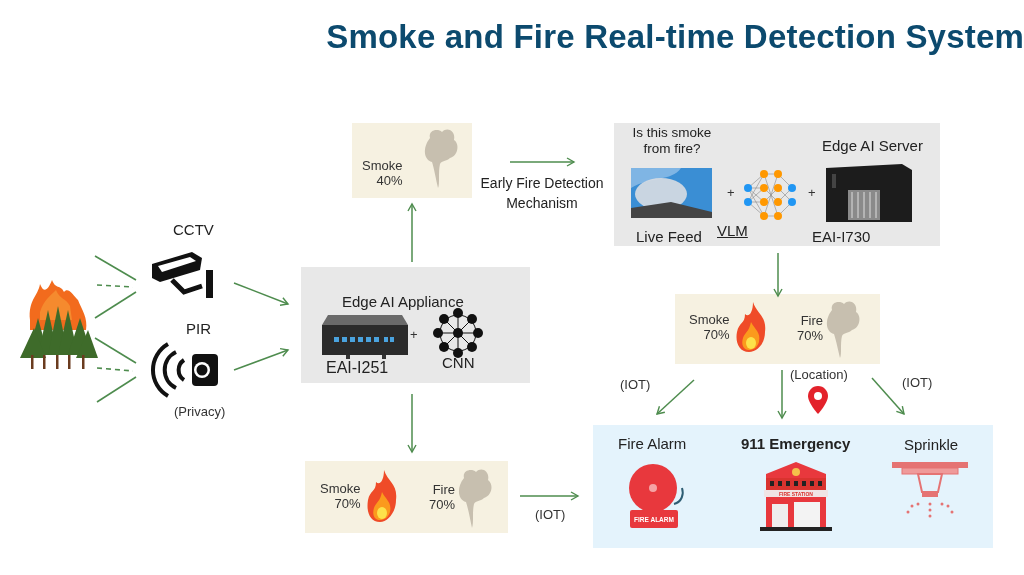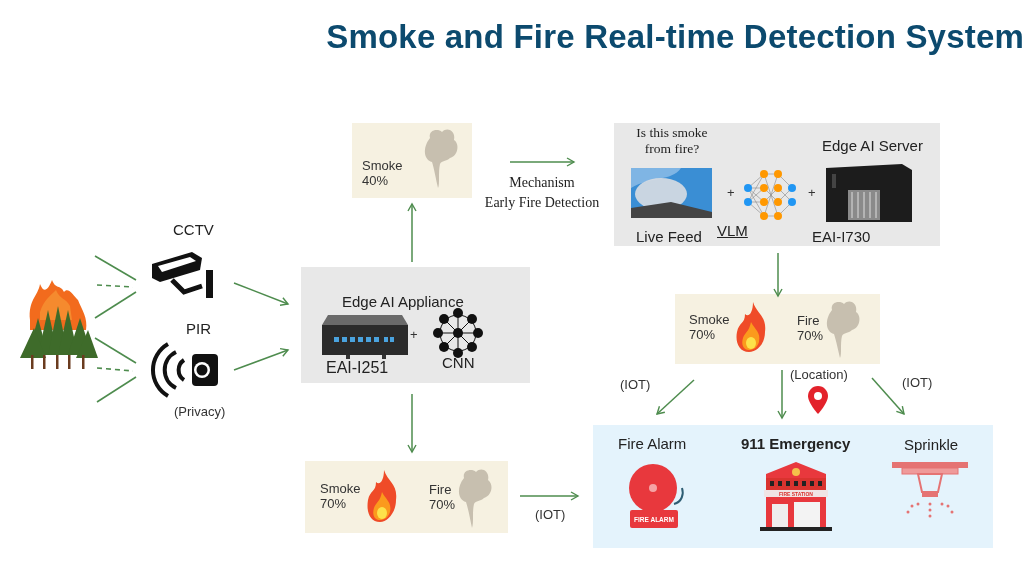--- a/index.html
+++ b/index.html
@@ -5,24 +5,24 @@
     html, body { margin: 0; padding: 0; background: #ffffff; }
     body { width: 1024px; height: 575px; position: relative; overflow: hidden;
            font-family: "Liberation Sans", "DejaVu Sans", sans-serif; color: #222; }
     .abs { position: absolute; }
     .title { left: 0; width: 1024px; top: 18px; text-align: right; font-weight: bold;
              font-size: 33px; color: #0c4a6e; letter-spacing: 0.2px; }
     .box { position: absolute; }
     .beige { background: #f6f1e1; }
     .gray { background: #e8e8e8; }
     .blue { background: #e4f3fc; }
-    .lbl { position: absolute; font-size: 13px; color: #333; line-height: 15px; }
+    .lbl { position: absolute; font-size: 13px; color: #333; line-height: 15px; text-align: right; }
     .lbl-md { position: absolute; font-size: 15px; color: #222; }
     .lbl-lg { position: absolute; font-size: 16px; color: #222; }
-    .center { text-align: center; font-family: Liberation Serif, serif; }
+    .center { text-align: center; }
     svg.overlay { position: absolute; left: 0; top: 0; }
   </style>
 </head>
 <body>
 
 <div class="abs title">Smoke and Fire Real-time Detection System</div>
 
 <div class="box beige" style="left:352px;top:123px;width:120px;height:75px;"></div>
 <div class="box gray" style="left:614px;top:123px;width:326px;height:123px;"></div>
 <div class="box gray" style="left:301px;top:267px;width:229px;height:116px;"></div>
@@ -280,22 +280,22 @@
 <div class="lbl" style="left:410px;top:327px;">+</div>
 <div class="lbl-lg" style="left:326px;top:359px;">EAI-I251</div>
 <div class="lbl-md" style="left:442px;top:354px;">CNN</div>
 
 <div class="lbl" style="left:362px;top:158px;">
   <div>Smoke</div>
   <div>40%</div>
 </div>
 
 <div class="lbl center" style="left:472px;top:173px;width:140px;font-size:14px;line-height:20px;color:#222;">
+  <div>Early Fire Detection</div>
   <div>Mechanism</div>
-  <div>Early Fire Detection</div>
 </div>
 
 <div class="lbl center" style="left:622px;top:125px;width:100px;font-size:13.5px;line-height:16px;color:#222;">
   <div>Is this smoke</div>
   <div>from fire?</div>
 </div>
 <div class="lbl-md" style="left:822px;top:137px;">Edge AI Server</div>
 <div class="lbl" style="left:727px;top:185px;">+</div>
 <div class="lbl" style="left:808px;top:185px;">+</div>
 <div class="lbl-md" style="left:636px;top:228px;">Live Feed</div>

